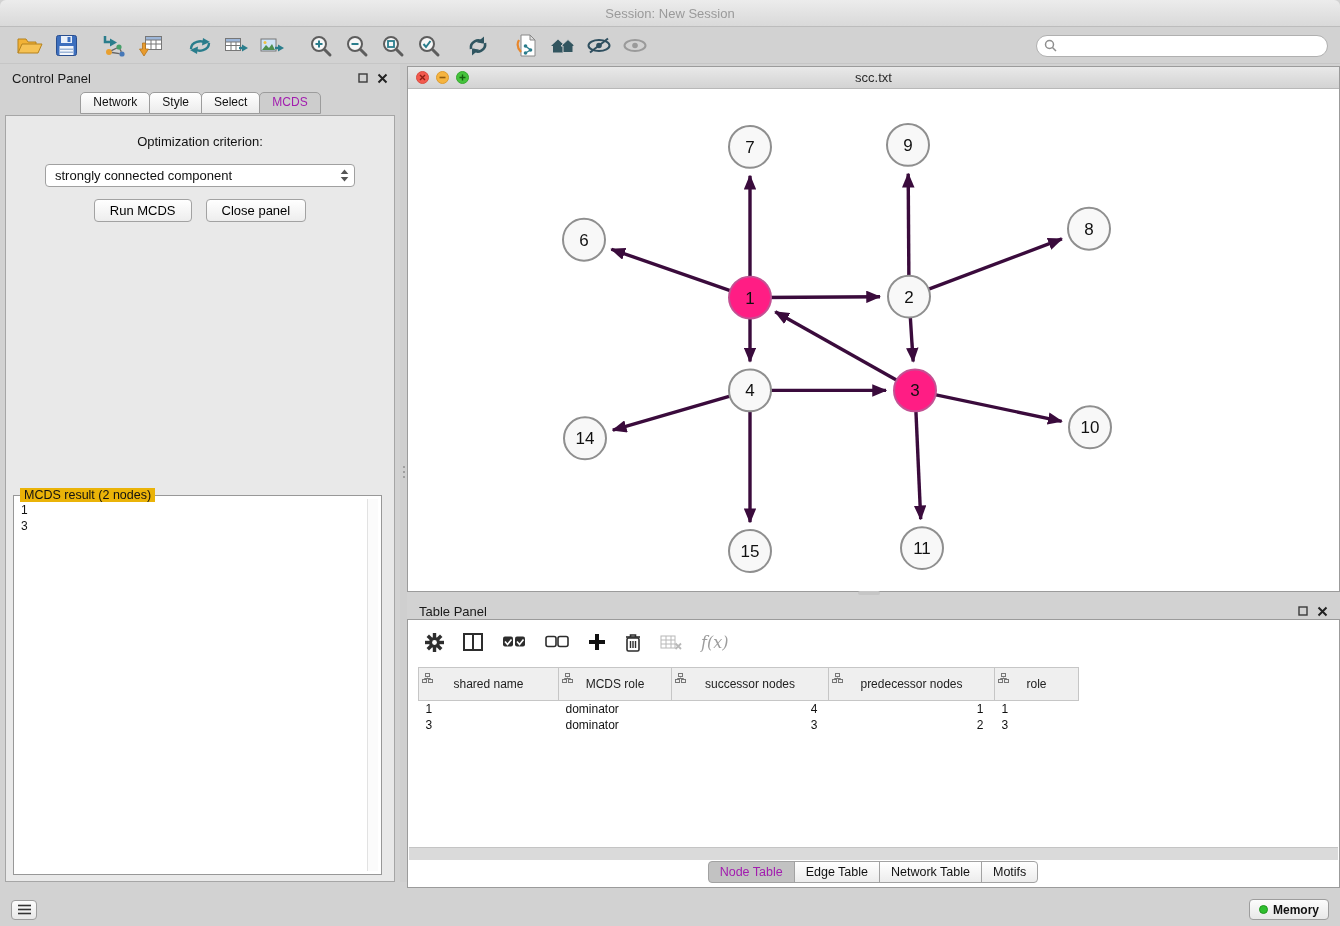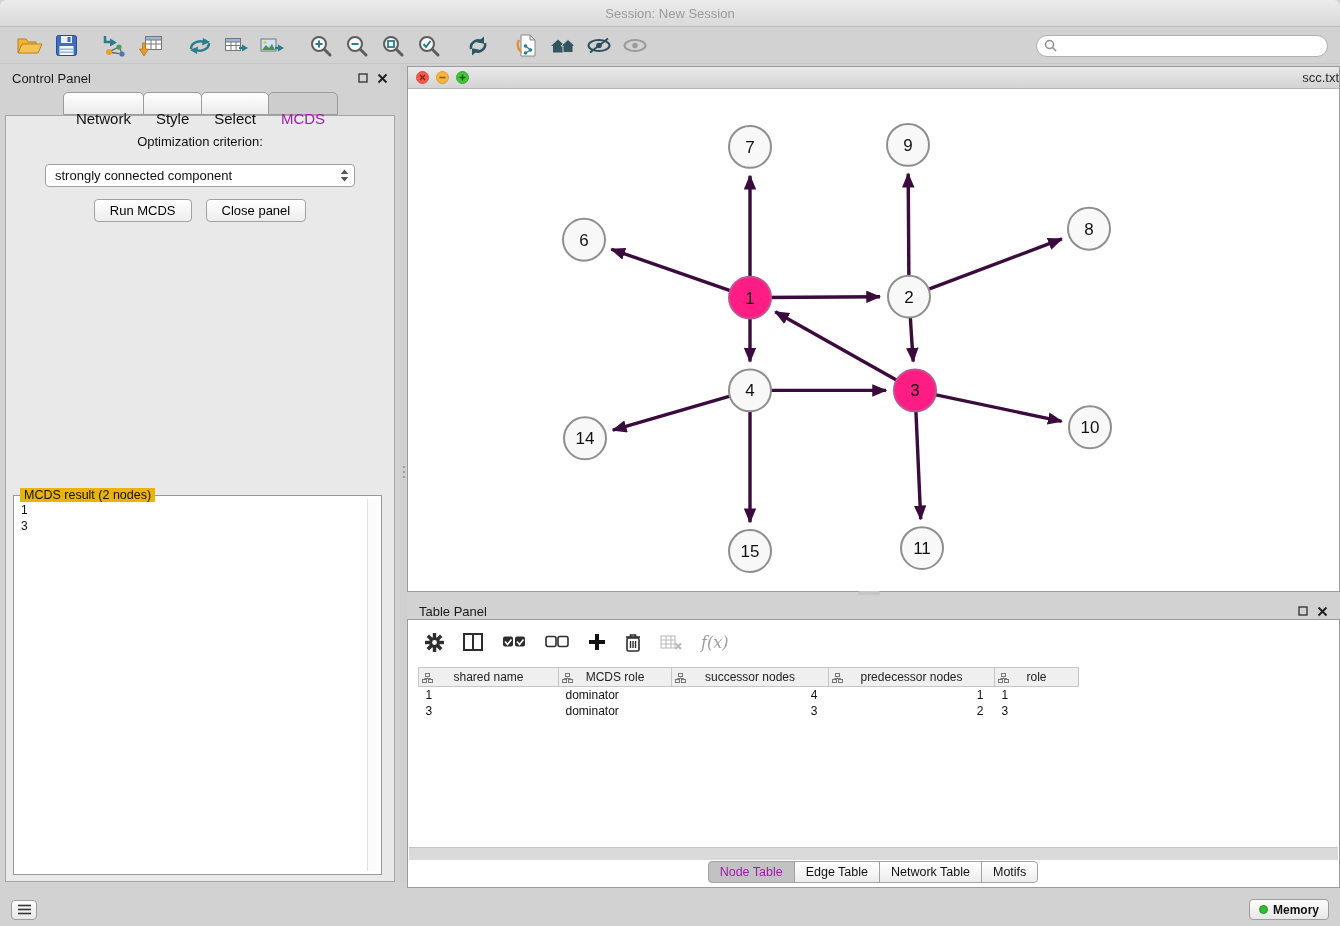--- a/index.html
+++ b/index.html
@@ -29,21 +29,21 @@
             border:1px solid #b0b0b0; border-radius:12px; display:flex;
             align-items:center; padding:0 7px; gap:5px; }
   .search input { border:none; outline:none; flex:1; font-size:12px; background:transparent;
                   font-family:"Liberation Sans", sans-serif; }
   
   .control-panel { position:absolute; left:0; top:64px; width:400px; height:818px; }
   .panel-header { height:28px; display:flex; align-items:center; padding:0 12px; font-size:13px; color:#1a1a1a; }
   .win-btns { margin-left:auto; display:flex; align-items:center; gap:9px; }
   .icon-btn { border:none; background:transparent; padding:0; display:flex; align-items:center; }
   .cp-tabs { display:flex; justify-content:center; height:22px; position:relative; z-index:2; }
-  .cp-tabs .tab { font-size:15px; padding:17px 12px 4px; border:1px solid #9c9c9c;
+  .cp-tabs .tab { font-size:12px; padding:2px 12px 4px; border:1px solid #9c9c9c;
                   border-radius:5px 5px 0 0; background:linear-gradient(#ffffff,#ebebeb);
                   margin-right:-1px; cursor:default; }
   .cp-tabs .tab.active { background:#cdcdcd; color:#a21caf; }
   .cp-content { position:absolute; top:51px; left:5px; right:5px; bottom:0;
                 background:#e9e9e9; border:1px solid #a6a6a6; }
   .opt-label { margin-top:18px; text-align:center; font-size:13px; }
   .dropdown { margin:15px auto 0; width:310px; height:23px; background:#fff;
               border:1px solid #a0a0a0; border-radius:4px; display:flex; align-items:center;
               padding:0 5px 0 9px; font-size:13px; }
   .dropdown .stepper { margin-left:auto; display:flex; }
@@ -62,38 +62,38 @@
   .v-splitter .dots { position:absolute; left:2.5px; top:402px; width:2px; height:2px;
                       background:#8f8f8f; border-radius:50%;
                       box-shadow:0 5px 0 #8f8f8f, 0 10px 0 #8f8f8f; }
   .h-splitter { position:absolute; left:858px; top:591px; width:22px; height:4px;
                 background:#c6c6c6; border-radius:2px; }
   
   .network-window { position:absolute; left:407px; top:66px; width:933px; height:526px;
                     border:1px solid #9b9b9b; background:#fff; }
   .nw-titlebar { height:22px; background:linear-gradient(#e9e9e9,#d3d3d3);
                  border-bottom:1px solid #b8b8b8; position:relative; display:flex;
-                 align-items:center; justify-content:flex-end; font-size:13px; color:#2b2b2b; }
+                 align-items:center; justify-content:center; font-size:13px; color:#2b2b2b; }
   .traffic { position:absolute; left:8px; top:4px; display:flex; gap:7px; }
   .tl { width:13px; height:13px; border-radius:50%; padding:0; display:flex;
         align-items:center; justify-content:center; }
   .tl.red    { background:#f25a4e; border:1px solid #d94c40; }
   .tl.yellow { background:#f6b43f; border:1px solid #dd9c2f; }
   .tl.green  { background:#45c33c; border:1px solid #35a82e; }
   .canvas { position:absolute; top:22px; left:0; right:0; bottom:0; background:#fff; }
   .canvas svg { width:100%; height:100%; display:block; }
   
   .table-panel { position:absolute; left:407px; top:597px; width:933px; height:291px; }
   .tp-body { position:absolute; top:22px; left:0; right:0; bottom:0; background:#fff;
              border:1px solid #9b9b9b; }
   .tp-toolbar { height:38px; display:flex; align-items:center; gap:19px; padding-left:17px; margin-top:3px; }
   .ticon { border:none; background:transparent; padding:0; display:flex; align-items:center; }
   .fx { font-family:"DejaVu Serif", serif; font-style:italic; font-size:16px; color:#9c9c9c; }
   .data-table { border-collapse:collapse; table-layout:fixed; margin:6px 0 0 10px; }
-  .data-table th { height:19px; background:#efefef; border:1px solid #c6c6c6; font-weight:normal;
+  .data-table th { height:33px; background:#efefef; border:1px solid #c6c6c6; font-weight:normal;
                    font-size:12px; position:relative; padding:0; text-align:center; color:#222; }
   .hicon { position:absolute; left:3px; top:4px; }
   .data-table td { font-size:12px; height:16px; padding:0 11px 0 7px; white-space:nowrap; overflow:hidden; }
   .c0{width:140px} .c1{width:113px} .c2{width:157px} .c3{width:166px} .c4{width:84px}
   .a-left{text-align:left} .a-right{text-align:right}
   .tp-scrollstrip { position:absolute; left:1px; right:1px; bottom:27px; height:13px;
                     background:#dadada; border-top:1px solid #c4c4c4; }
   .tp-tabs { position:absolute; left:0; right:0; bottom:4px; display:flex; justify-content:center; }
   .tp-tabs .tab { font-size:12.5px; padding:3px 11px; border:1px solid #a2a2a2;
                   background:linear-gradient(#ffffff,#ececec); margin-left:-1px; cursor:default; }

